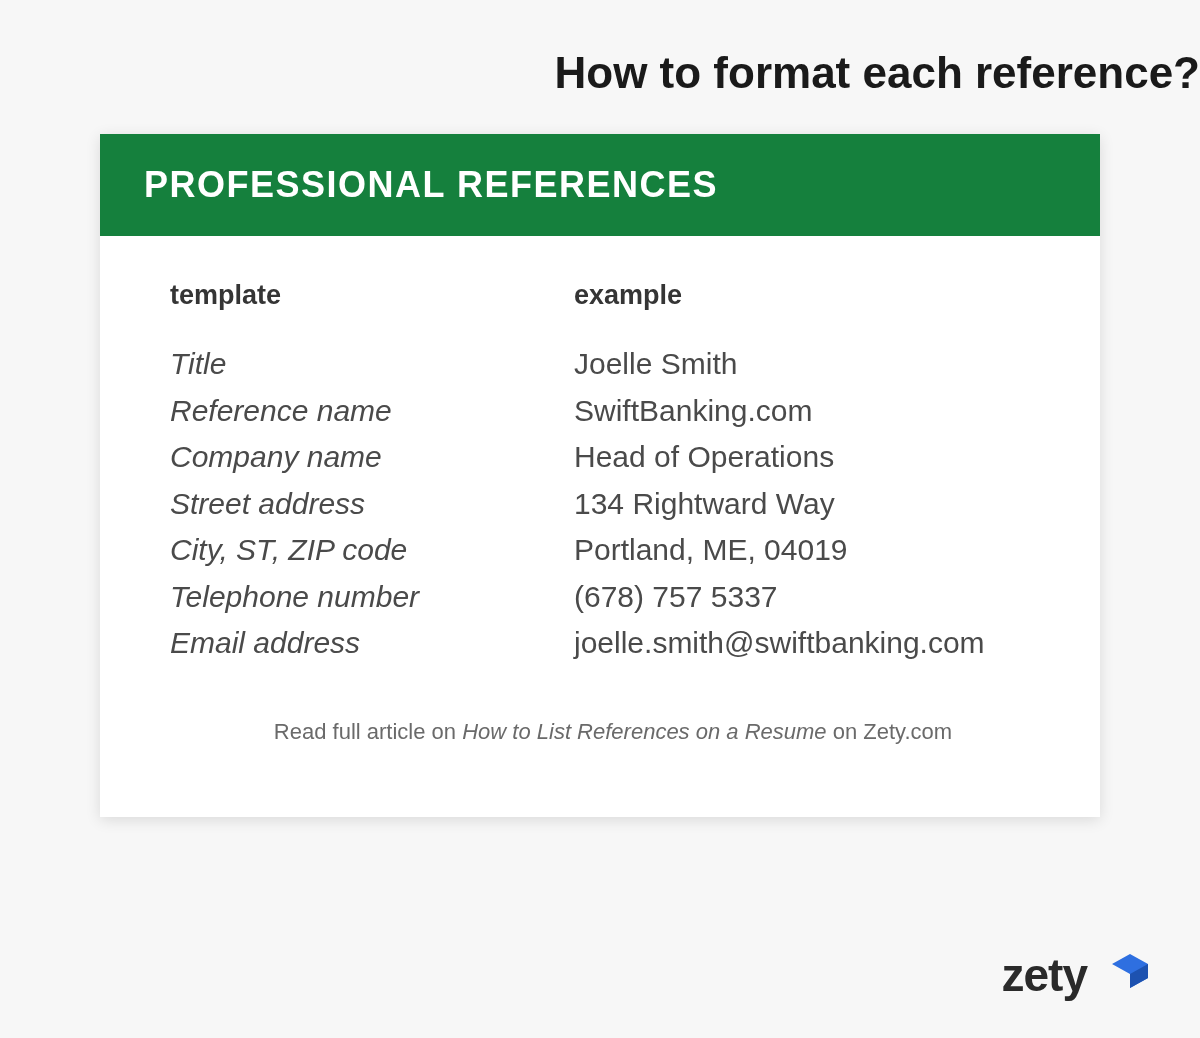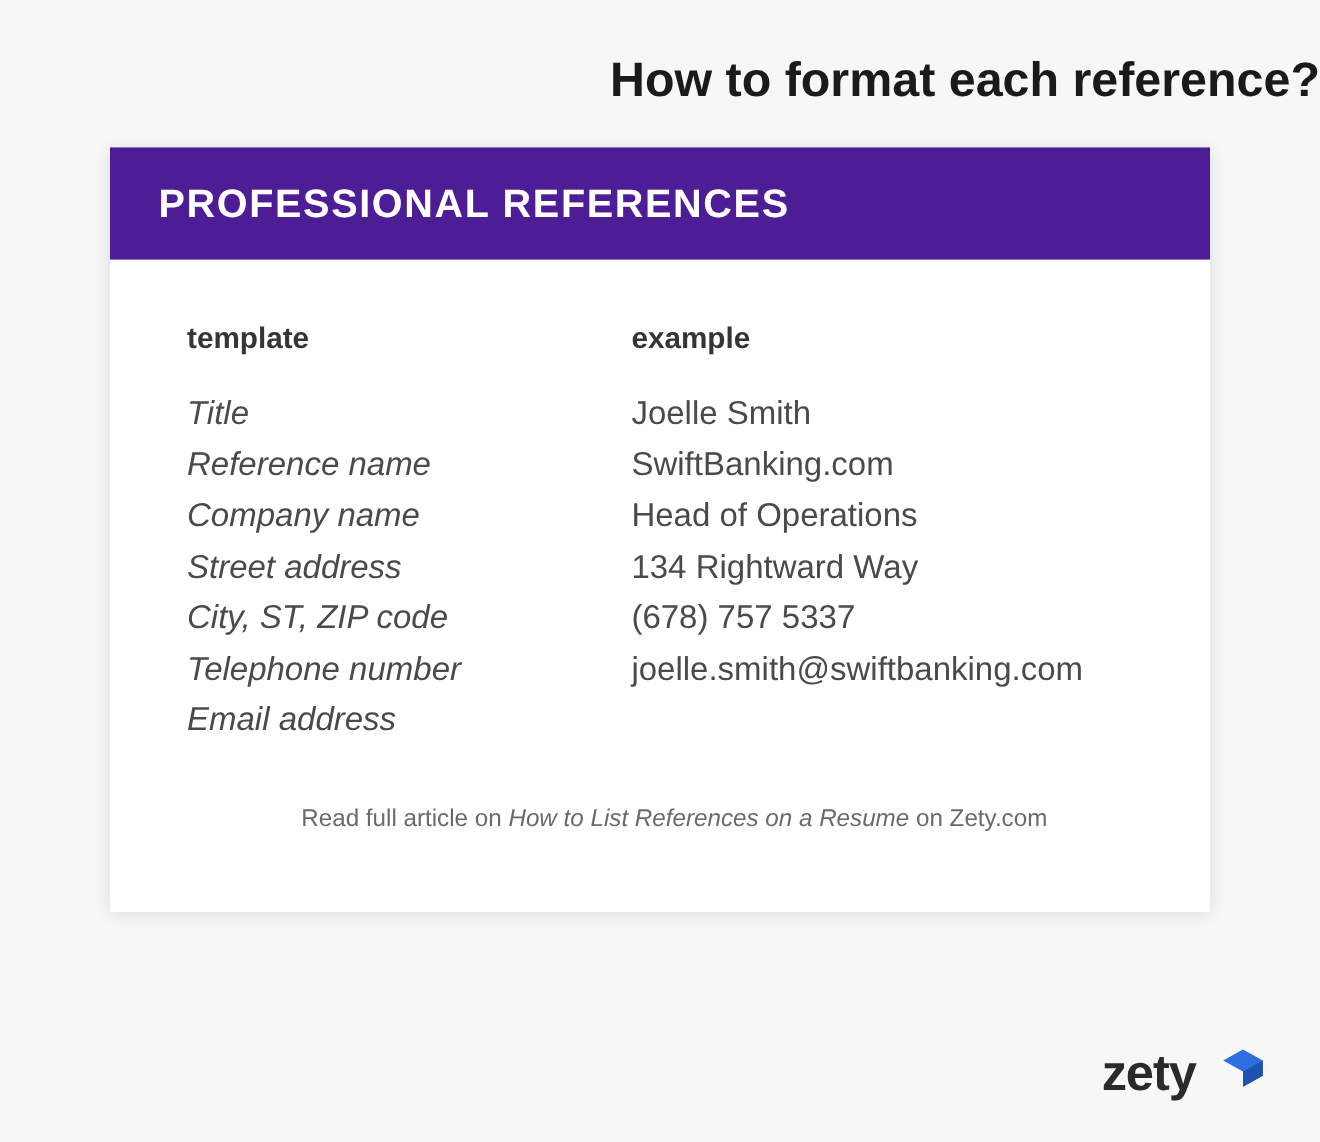--- a/index.html
+++ b/index.html
@@ -22,30 +22,30 @@
       padding-top: 48px;
       padding-bottom: 36px;
     }
     .card {
       width: 1000px;
       margin: 0 auto;
       background: #fff;
       box-shadow: 0 3px 14px rgba(0,0,0,0.12);
     }
     .card-header {
-      background: #4c1d95;
+      background: #15803d;
       color: #fff;
       font-size: 36px;
       font-weight: 700;
       letter-spacing: 1.5px;
       padding: 30px 44px;
       text-transform: uppercase;
     }
     .card-body {
-      padding: 56px 44px 36px 70px;
+      padding: 44px 44px 36px 70px;
     }
     .columns {
       display: flex;
       gap: 10px;
     }
     .col {
       display: flex;
       flex-direction: column;
     }
     .col.template {
@@ -119,20 +119,21 @@
         <div class="row">City, ST, ZIP code</div>
         <div class="row">Telephone number</div>
         <div class="row">Email address</div>
       </div>
       <div class="col example">
         <div class="col-header">example</div>
         <div class="row">Joelle Smith</div>
         <div class="row">SwiftBanking.com</div>
         <div class="row">Head of Operations</div>
         <div class="row">134 Rightward Way</div>
+        <div class="row">Portland, ME, 04019</div>
         <div class="row">(678) 757 5337</div>
         <div class="row">joelle.smith@swiftbanking.com</div>
       </div>
     </div>
     <div class="footer">
       <span>Read full article on </span><span class="article-title">How to List References on a Resume</span><span> on Zety.com</span>
     </div>
   </div>
 </div>
 

